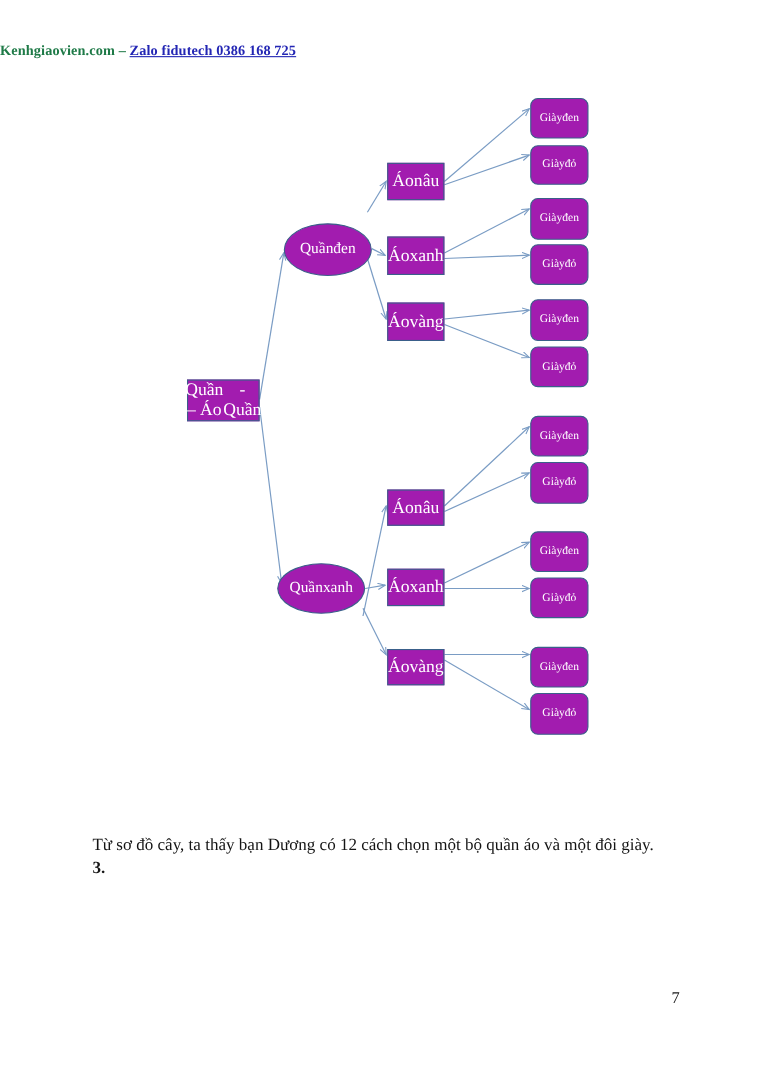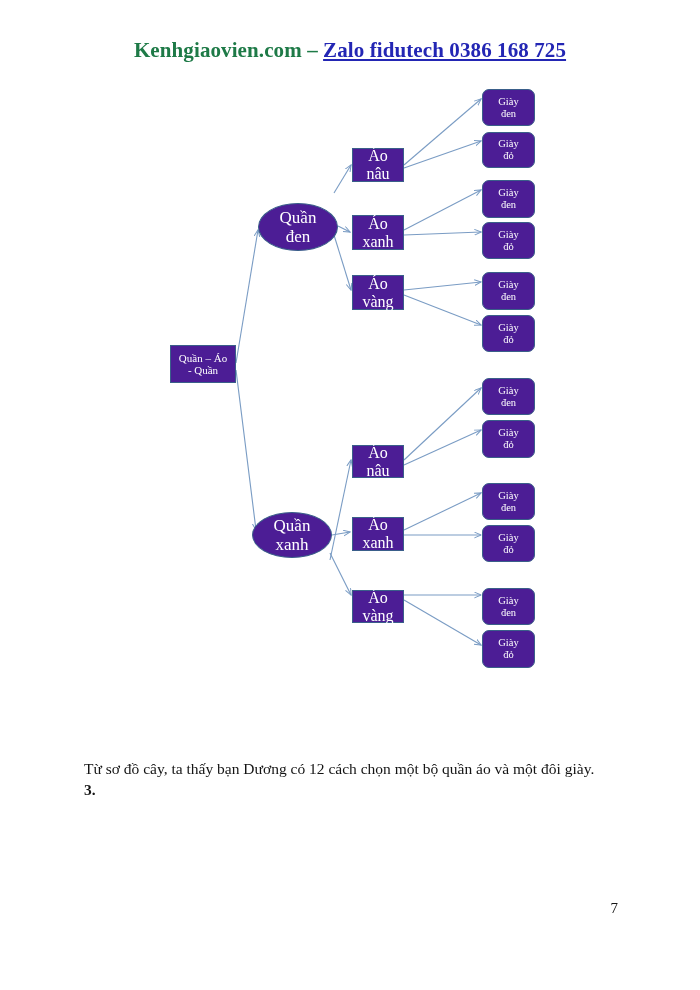--- a/index.html
+++ b/index.html
@@ -22,22 +22,21 @@
     height: 990px;
     background: #ffffff;
   }
 
   
   .header {
     position: absolute;
     left: 0;
     top: 38px;
     width: 700px;
-    text-align: center;
-    font-size: 21px;
+    font-size: 13px;
     font-weight: bold;
     letter-spacing: 0.1px;
     white-space: nowrap;
   }
   .header .brand {
     color: #1e7a47;
   }
   .header .zalo {
     color: #2326b4;
     text-decoration: underline;
@@ -53,38 +52,38 @@
   }
   .diagram svg {
     position: absolute;
     left: 0;
     top: 0;
   }
 
   .node {
     position: absolute;
     box-sizing: border-box;
-    background: #4c1d95;
+    background: #a21caf;
     border: 1px solid #3a5f8a;
     color: #ffffff;
     display: flex;
-    flex-direction: column;
+    flex-direction: row;
     align-items: center;
     justify-content: center;
     text-align: center;
     line-height: 1.12;
     font-family: "Liberation Serif", "DejaVu Serif", serif;
     z-index: 3;
   }
   .node.rect { border-radius: 0; }
   .node.round { border-radius: 7px; }
   .node.ellipse { border-radius: 50%; }
 
-  .node-root  { font-size: 11px; text-align: center; }
-  .node-pants { font-size: 17px; }
+  .node-root  { font-size: 16px; text-align: center; }
+  .node-pants { font-size: 14px; }
   .node-shirt { font-size: 16px; }
   .node-shoe  { font-size: 10.5px; }
   .node .l2 { display: block; }
 
   
   .body-text {
     position: absolute;
     left: 84px;
     width: 534px;
     font-size: 15.5px;

